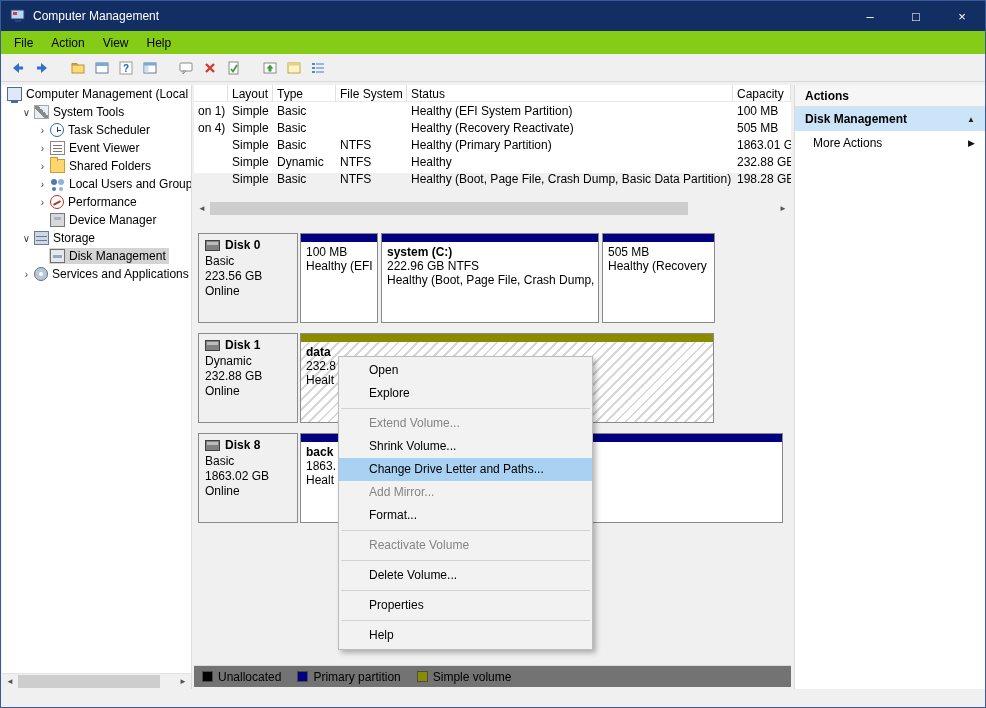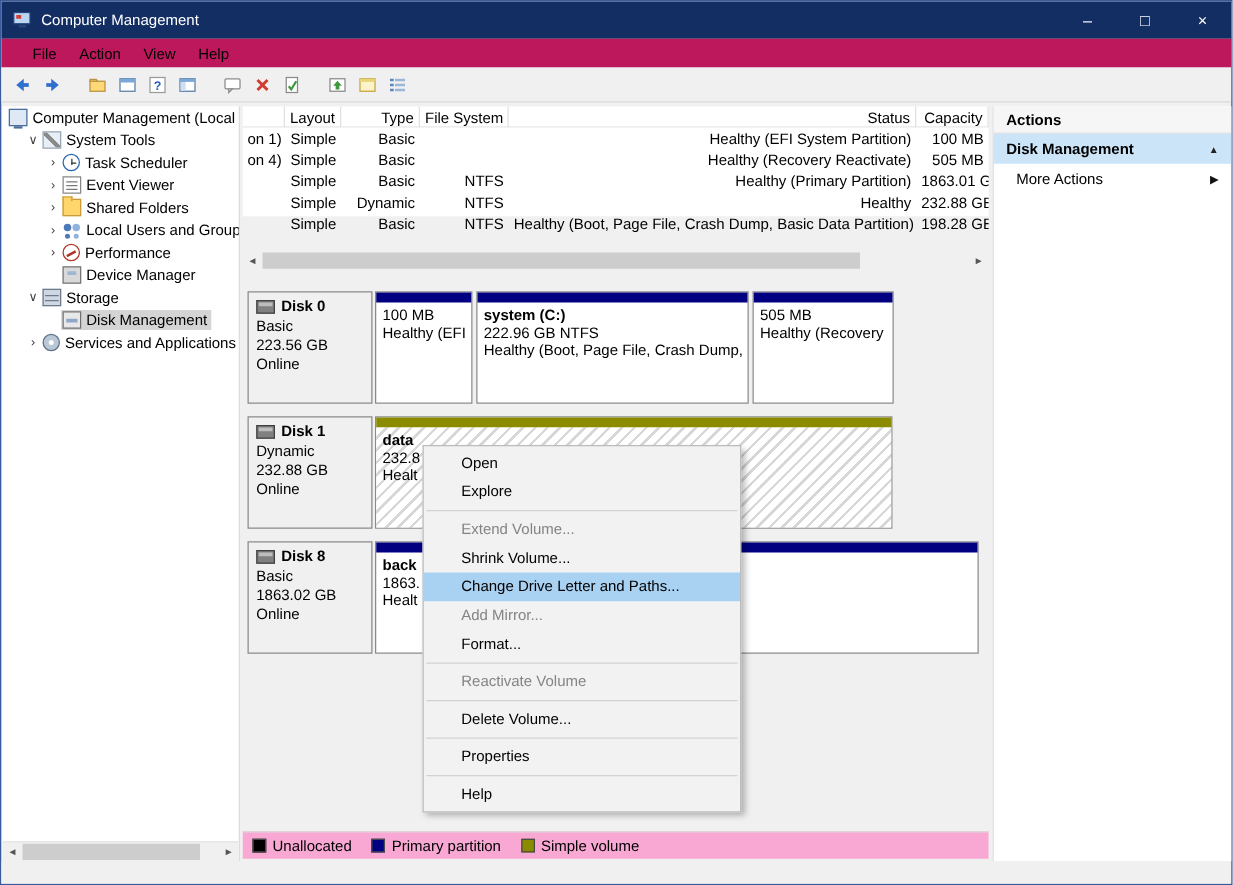--- a/index.html
+++ b/index.html
@@ -7,21 +7,21 @@
   body{font-family:"Liberation Sans",sans-serif;font-size:12px;color:#000;background:#f0f0f0;position:relative;overflow:hidden;}
   .window{position:absolute;inset:0;border:1px solid #3a5a9b;background:#f0f0f0;overflow:hidden;}
 
   
   .titlebar{position:absolute;left:0;top:0;right:0;height:30px;background:#122e63;color:#fff;display:flex;align-items:center;}
   .app-icon{width:16px;height:16px;margin:0 7px 0 9px;flex:none;}
   .caption{margin-left:auto;display:flex;height:30px;}
   .cap{width:46px;height:30px;display:flex;align-items:center;justify-content:center;font-size:13px;color:#fff;}
 
   
-  .menubar{position:absolute;top:30px;left:0;right:0;height:23px;background:#be185d;display:flex;align-items:center;padding-left:16px;}
+  .menubar{position:absolute;top:30px;left:0;right:0;height:23px;background:#84cc16;display:flex;align-items:center;padding-left:4px;}
   .menu-item{padding:3px 9px;}
 
   
   .toolbar{position:absolute;top:53px;left:0;right:0;height:28px;background:#f0f0f0;border-bottom:1px solid #d9d9d9;display:flex;align-items:center;padding-left:7px;gap:4px;}
   .tbtn{width:20px;height:20px;display:flex;align-items:center;justify-content:center;flex:none;}
   .tsep{width:8px;flex:none;}
 
   
   .tree-pane{position:absolute;left:1px;top:84px;width:190px;height:604px;background:#fff;border-right:1px solid #dcdcdc;overflow:hidden;}
   .trow{height:18px;display:flex;align-items:center;white-space:nowrap;overflow:hidden;}
@@ -54,21 +54,21 @@
   .i-disk::after{content:"";position:absolute;left:2px;top:5px;right:2px;height:3px;background:#8fa8c8;}
   .i-services{border-radius:50%;background:#b9c7d6;border:1px solid #5f7188;width:14px;}
   .i-services::after{content:"";position:absolute;left:4px;top:4px;width:4px;height:4px;border-radius:50%;background:#fff;}
   .tree-hscroll{position:absolute;left:0;bottom:0;height:16px;width:189px;background:#f0f0f0;border-top:1px solid #e3e3e3;}
   .hs-arrow{position:absolute;top:0;width:16px;height:15px;font-size:8px;color:#555;display:flex;align-items:center;justify-content:center;}
   .hs-left{left:0;}.hs-right{right:0;}
   .hs-thumb{position:absolute;left:16px;top:1px;height:13px;background:#cdcdcd;}
 
   
   .center-pane{position:absolute;left:193px;top:84px;width:597px;height:604px;background:#f0f0f0;overflow:hidden;}
-  .vol-table{position:absolute;left:0;top:0;right:0;height:88px;background:#fff;text-align:right;}
+  .vol-table{position:absolute;left:0;top:0;right:0;height:88px;background:#fff;}
   .vt-header{display:flex;height:17px;}
   .vt-header .c{border-right:1px solid #e0e0e0;border-bottom:1px solid #e8e8e8;}
   .c{padding:2px 4px;overflow:hidden;white-space:nowrap;}
   .vt-row{display:flex;height:17px;}
   .c-vol{width:34px;flex:none;}
   .c-layout{width:45px;flex:none;}
   .c-type{width:63px;flex:none;}
   .c-fs{width:71px;flex:none;}
   .c-status{width:326px;flex:none;}
   .c-cap{flex:1;}
@@ -82,21 +82,21 @@
   .dl-title{display:flex;align-items:center;gap:5px;font-weight:bold;margin-bottom:1px;}
   .disk-mini{width:15px;height:11px;background:#808080;border:1px solid #404040;position:relative;flex:none;}
   .disk-mini::after{content:"";position:absolute;left:1px;top:1px;right:1px;height:3px;background:#bdbdbd;}
   .parts{display:flex;margin-left:2px;gap:3px;}
   .part{border:1px solid #8a8a8a;background:#fff;display:flex;flex-direction:column;flex:none;}
   .stripe{height:8px;flex:none;}
   .pbody{padding:3px 5px;line-height:14px;overflow:hidden;white-space:nowrap;flex:1;}
   .pt{font-weight:bold;}
   .part.hatched .pbody{background:repeating-linear-gradient(135deg,#ffffff 0 5px,#d7d7d7 5px 7px);}
 
-  .legend{position:absolute;left:0;right:0;bottom:2px;height:22px;background:#f9a8d4;border-top:1px solid #dcdcdc;display:flex;align-items:center;gap:16px;padding-left:8px;}
+  .legend{position:absolute;left:0;right:0;bottom:2px;height:22px;background:#737373;border-top:1px solid #dcdcdc;display:flex;align-items:center;gap:16px;padding-left:8px;}
   .leg-item{display:flex;align-items:center;gap:5px;}
   .leg-swatch{width:11px;height:11px;border:1px solid #4a4a4a;flex:none;}
 
   
   .actions-pane{position:absolute;left:793px;top:84px;width:192px;height:604px;background:#fff;border-left:1px solid #dcdcdc;border-right:1px solid #dcdcdc;}
   .ap-header{height:22px;font-weight:bold;padding:4px 0 0 10px;background:#f6f6f6;border-bottom:1px solid #e0e0e0;}
   .ap-group{height:24px;display:flex;align-items:center;padding:0 10px;font-weight:bold;background:#cce4f7;}
   .ap-caret{margin-left:auto;font-size:8px;color:#222;}
   .ap-more{height:24px;display:flex;align-items:center;padding:0 10px 0 18px;}
   .ap-arrow{margin-left:auto;font-size:9px;color:#111;}

